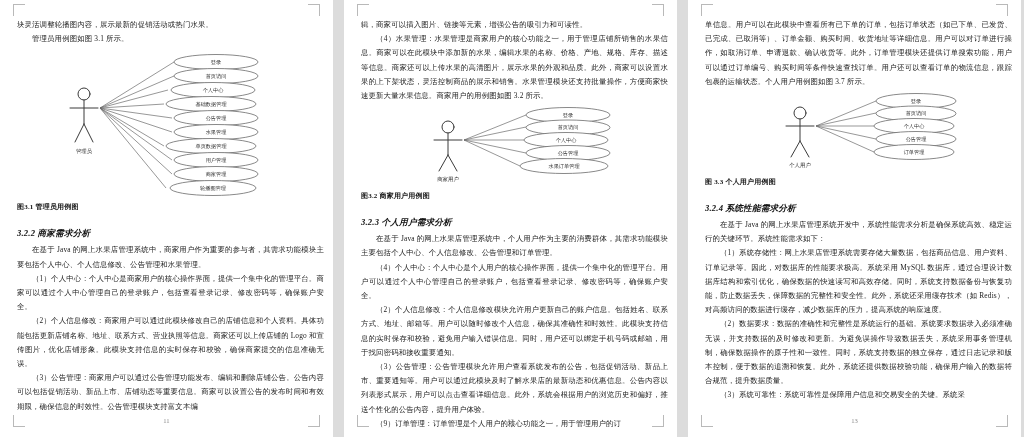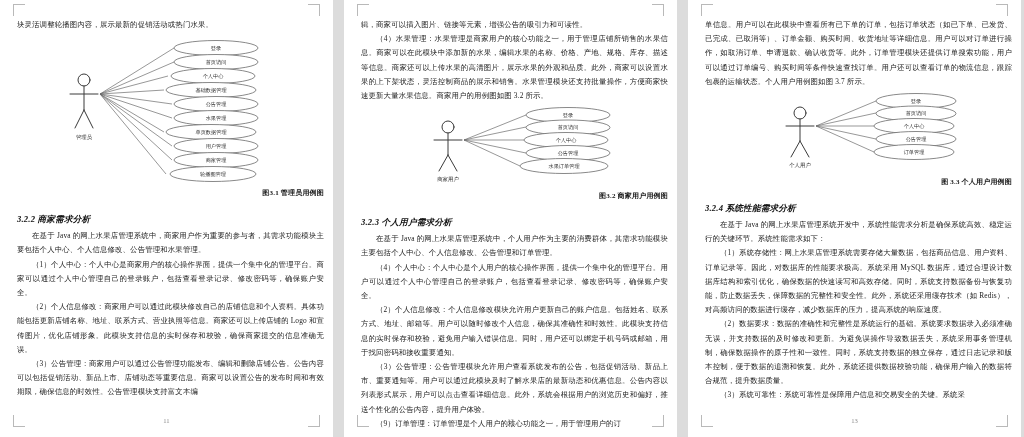--- a/index.html
+++ b/index.html
@@ -64,21 +64,21 @@
     color: #111;
     margin: 15px 0 4px 0;
     letter-spacing: 0.2px;
     line-height: 12px;
     font-style: italic;
   }
 
   .figcaption {
     font-size: 7px;
     font-weight: bold;
-    text-align: right;
+    text-align: left;
     color: #111;
     margin: 2px 0 0 0;
     letter-spacing: 0.2px;
   }
 
   .page-number {
     position: absolute;
     bottom: 13px;
     left: 0;
     width: 100%;
@@ -127,20 +127,21 @@
 <div class="doc-viewport">
 
   <div class="page">
     <div class="crop tl"></div>
     <div class="crop tr"></div>
     <div class="crop bl"></div>
     <div class="crop br"></div>
 
     <div style="height:13px"></div>
     <p class="body-text">块灵活调整轮播图内容，展示最新的促销活动或热门水果。</p>
+    <p class="body-text indent">管理员用例图如图 3.1 所示。</p>
 
     <svg class="diagram" width="230" height="150" viewBox="0 0 230 150">
 
       <g>
         <circle cx="28" cy="44" r="6" class="actor-stroke"></circle>
         <line x1="28" y1="50" x2="28" y2="74" class="actor-stroke"></line>
         <line x1="14" y1="58" x2="42" y2="58" class="actor-stroke"></line>
         <line x1="28" y1="74" x2="19" y2="92" class="actor-stroke"></line>
         <line x1="28" y1="74" x2="37" y2="92" class="actor-stroke"></line>
         <text x="28" y="103" class="actor-label">管理员</text>

